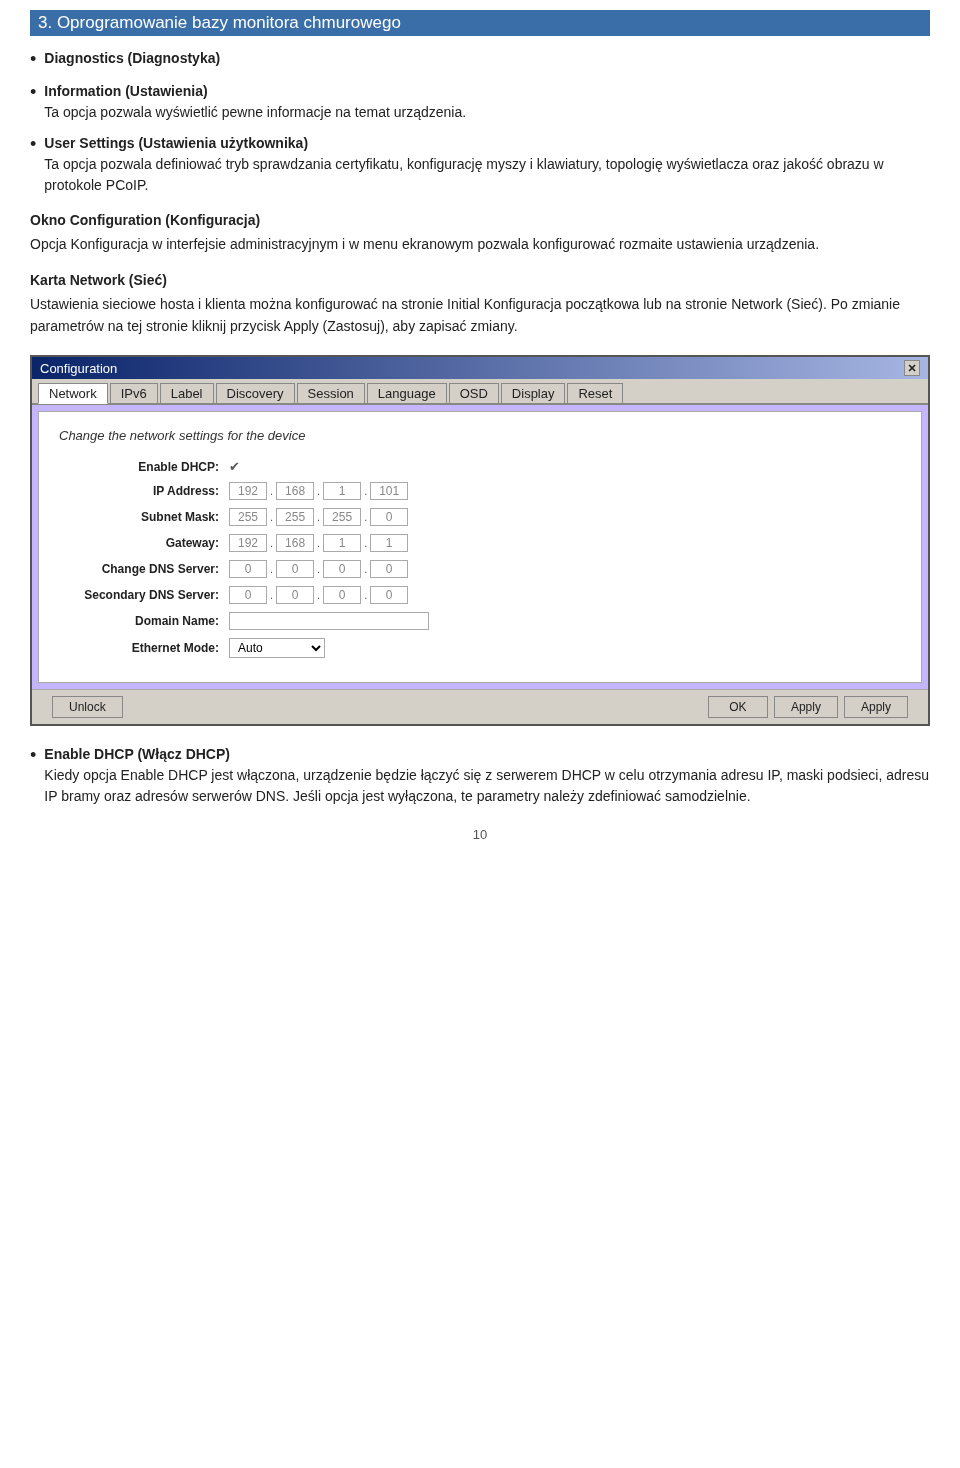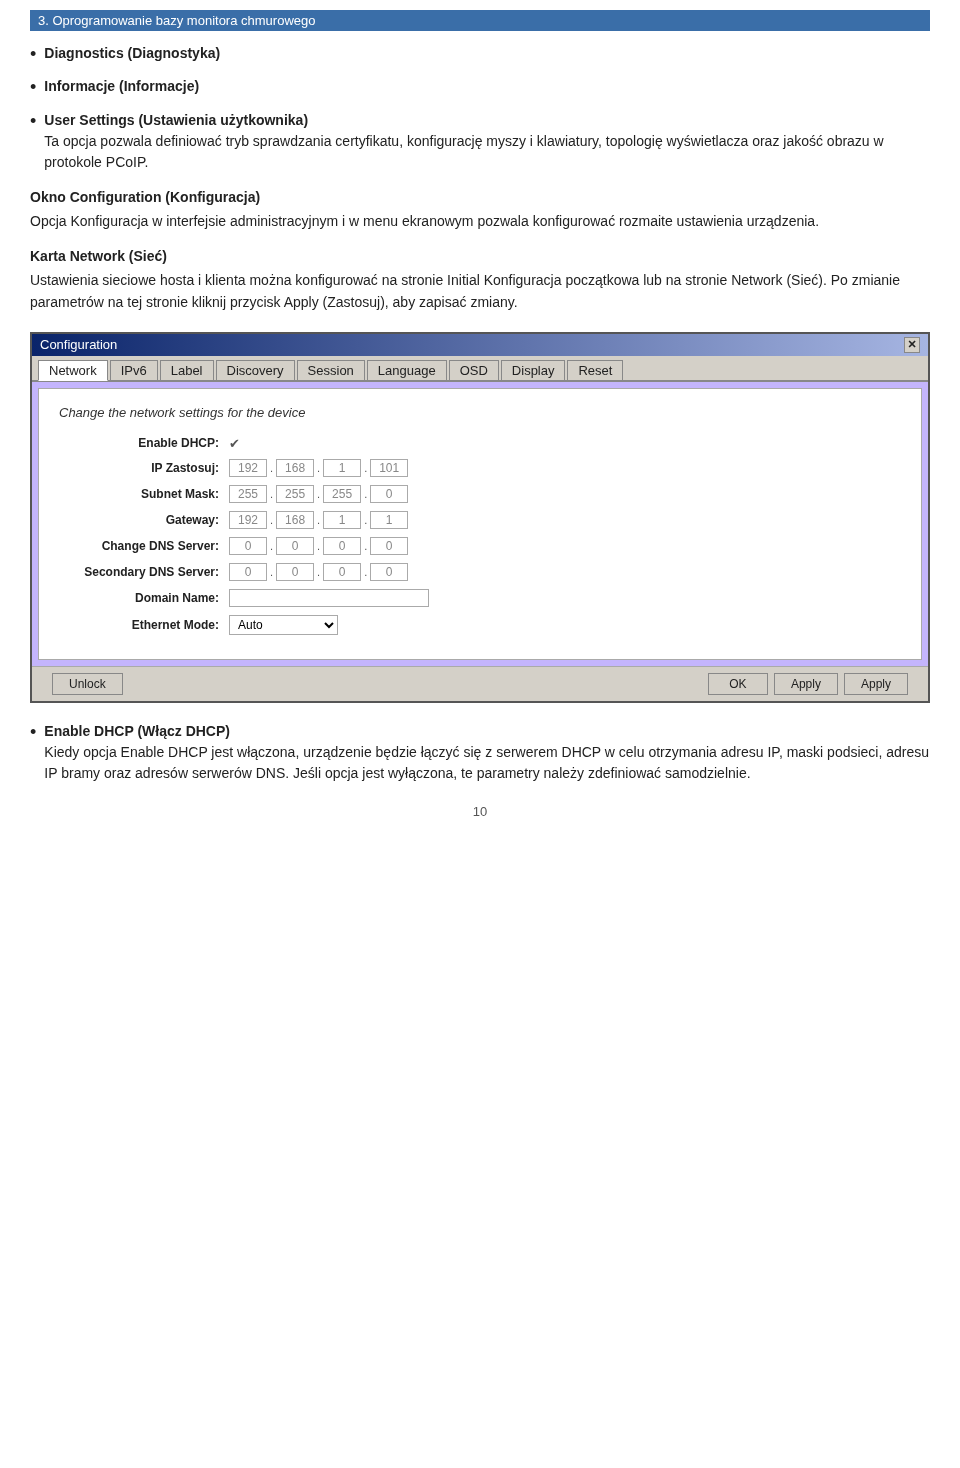--- a/index.html
+++ b/index.html
@@ -8,21 +8,21 @@
       font-size: 14px;
       color: #222;
       background: #fff;
       width: 960px;
       min-height: 1468px;
       padding: 10px 30px 30px 30px;
     }
     .section-header {
       background: #3a6ea8;
       color: #fff;
-      font-size: 13px;
+      font-size: 17px;
       padding: 3px 8px;
       margin-bottom: 12px;
     }
     .bullet-item {
       display: flex;
       align-items: flex-start;
       margin-bottom: 10px;
     }
     .bullet-dot {
       font-size: 18px;
@@ -141,21 +141,21 @@
     }
     .check-mark {
       color: #555;
       font-size: 13px;
     }
     .ethernet-select {
       border: 1px solid #aaa;
       background: #fff;
       font-size: 12px;
       padding: 1px 4px;
-      width: 109px;
+      width: 96px;
     }
     .dialog-footer {
       display: flex;
       justify-content: space-between;
       align-items: center;
       padding: 6px 20px;
       background: #d4d0c8;
       border-top: 1px solid #aaa;
     }
     .footer-left {}
@@ -196,21 +196,22 @@
 <div class="bullet-item">
   <span class="bullet-dot">•</span>
   <span class="bullet-text">
     <strong>Diagnostics (Diagnostyka)</strong><br>
   </span>
 </div>
 
 <div class="bullet-item">
   <span class="bullet-dot">•</span>
   <span class="bullet-text">
-    <strong>Informacje (Informacje)</strong><br>
+    <strong>Information (Ustawienia)</strong><br>
+    <span>Ta opcja pozwala wyświetlić pewne informacje na temat urządzenia.</span>
   </span>
 </div>
 
 <div class="bullet-item">
   <span class="bullet-dot">•</span>
   <span class="bullet-text">
     <strong>User Settings (Ustawienia użytkownika)</strong><br>
     <span>Ta opcja pozwala definiować tryb sprawdzania certyfikatu, konfigurację myszy i klawiatury, topologię wyświetlacza oraz jakość obrazu w protokole PCoIP.</span>
   </span>
 </div>
@@ -242,21 +243,21 @@
 
   <div class="dialog-body">
     <div class="dialog-subtitle">Change the network settings for the device</div>
 
     <div class="form-row">
       <span class="form-label">Enable DHCP:</span>
       <span class="check-mark">✔</span>
     </div>
 
     <div class="form-row">
-      <span class="form-label">IP Zastosuj:</span>
+      <span class="form-label">IP Address:</span>
       <div class="ip-group">
         <input class="ip-box" value="192" readonly="" style="">
         <span class="ip-dot">.</span>
         <input class="ip-box" value="168" readonly="" style="">
         <span class="ip-dot">.</span>
         <input class="ip-box" value="1" readonly="" style="">
         <span class="ip-dot">.</span>
         <input class="ip-box" value="101" readonly="" style="">
       </div>
     </div>

